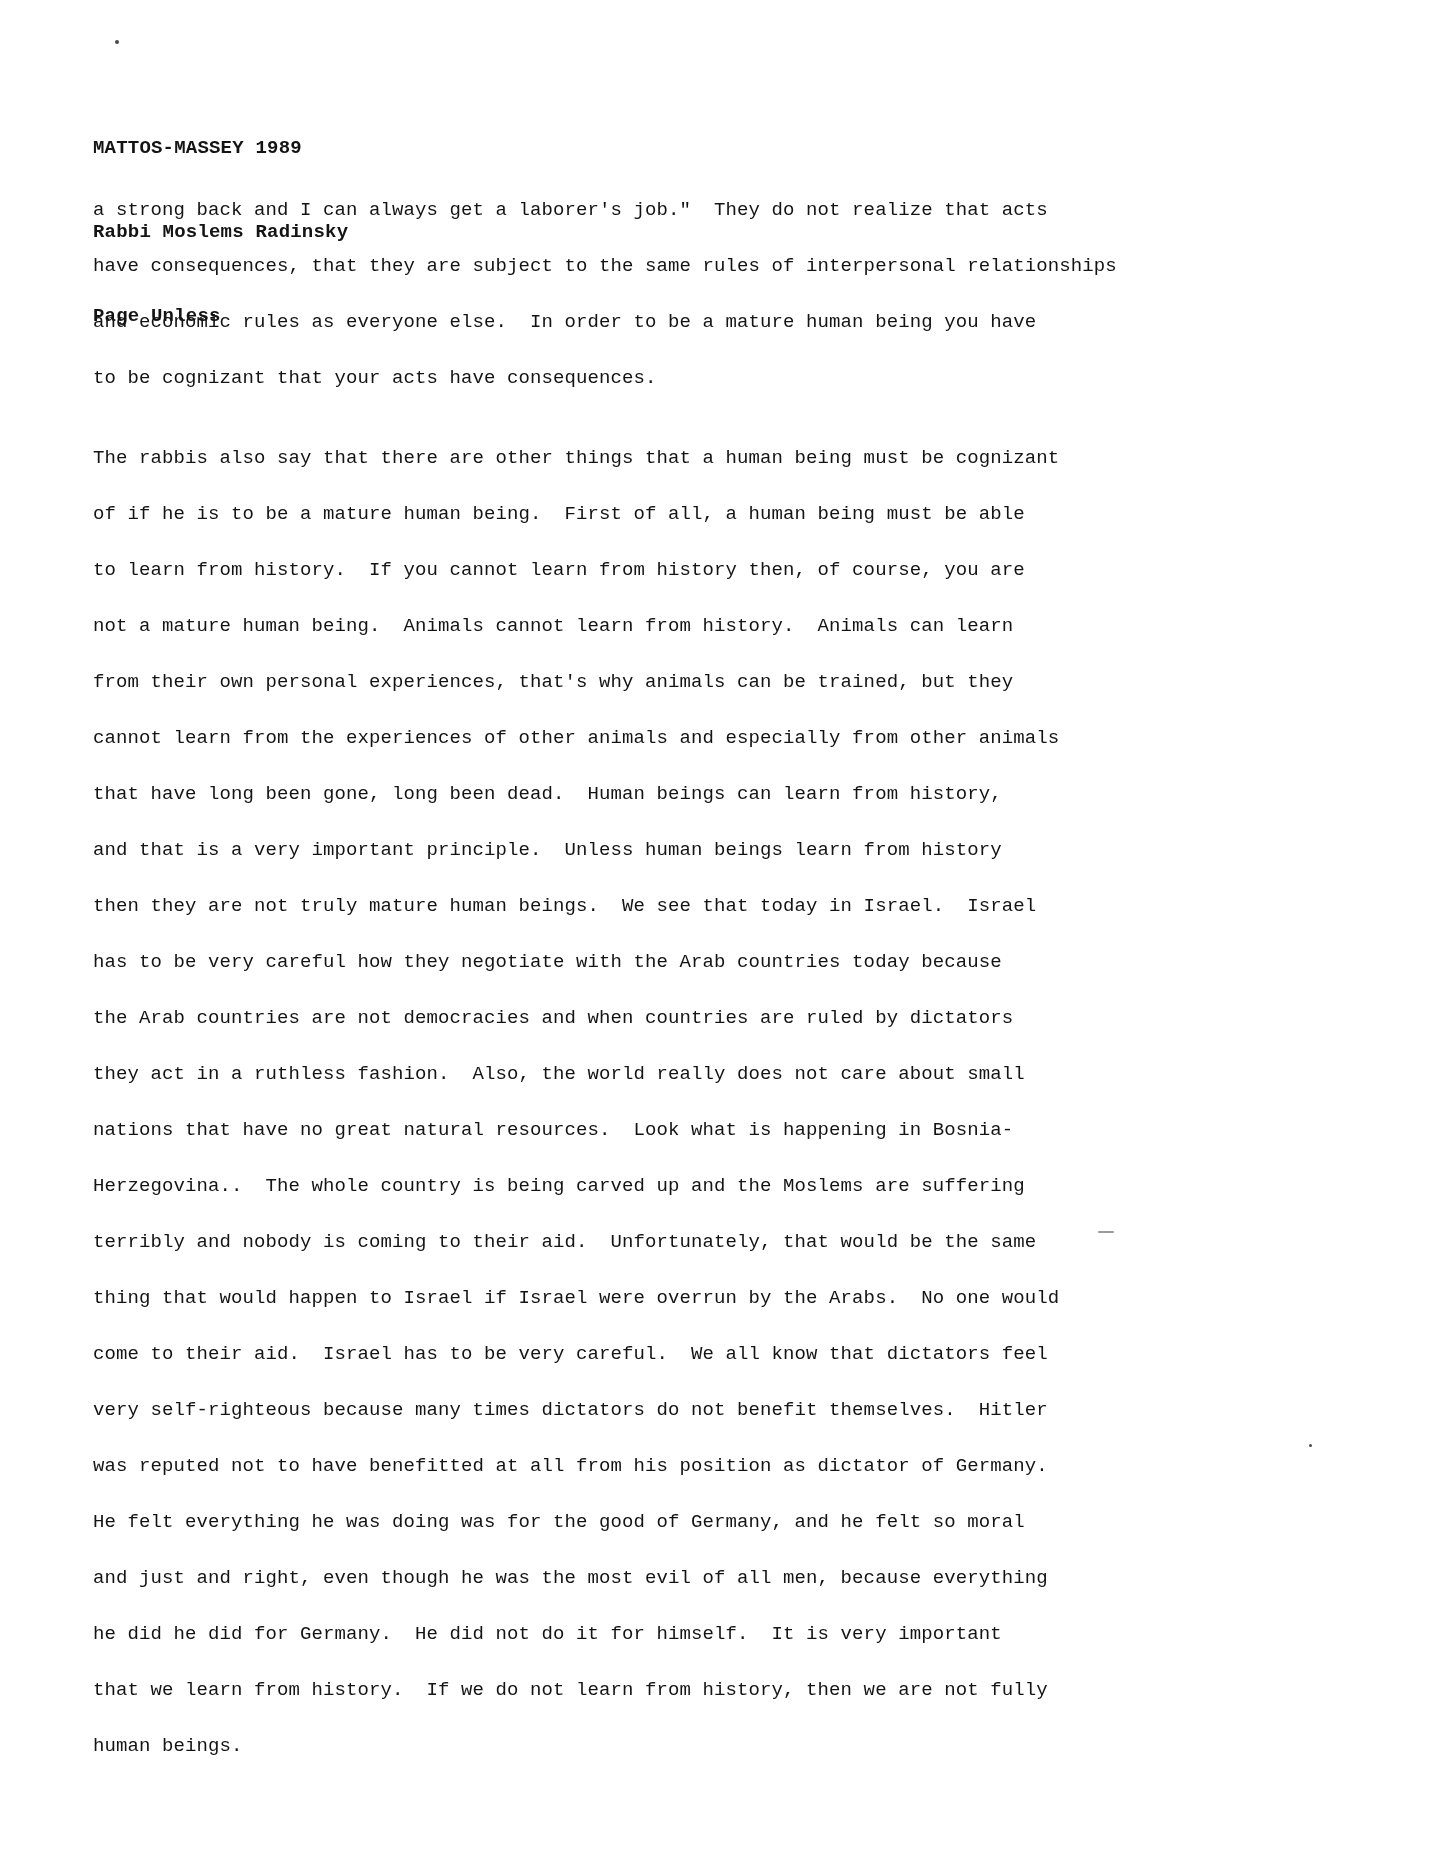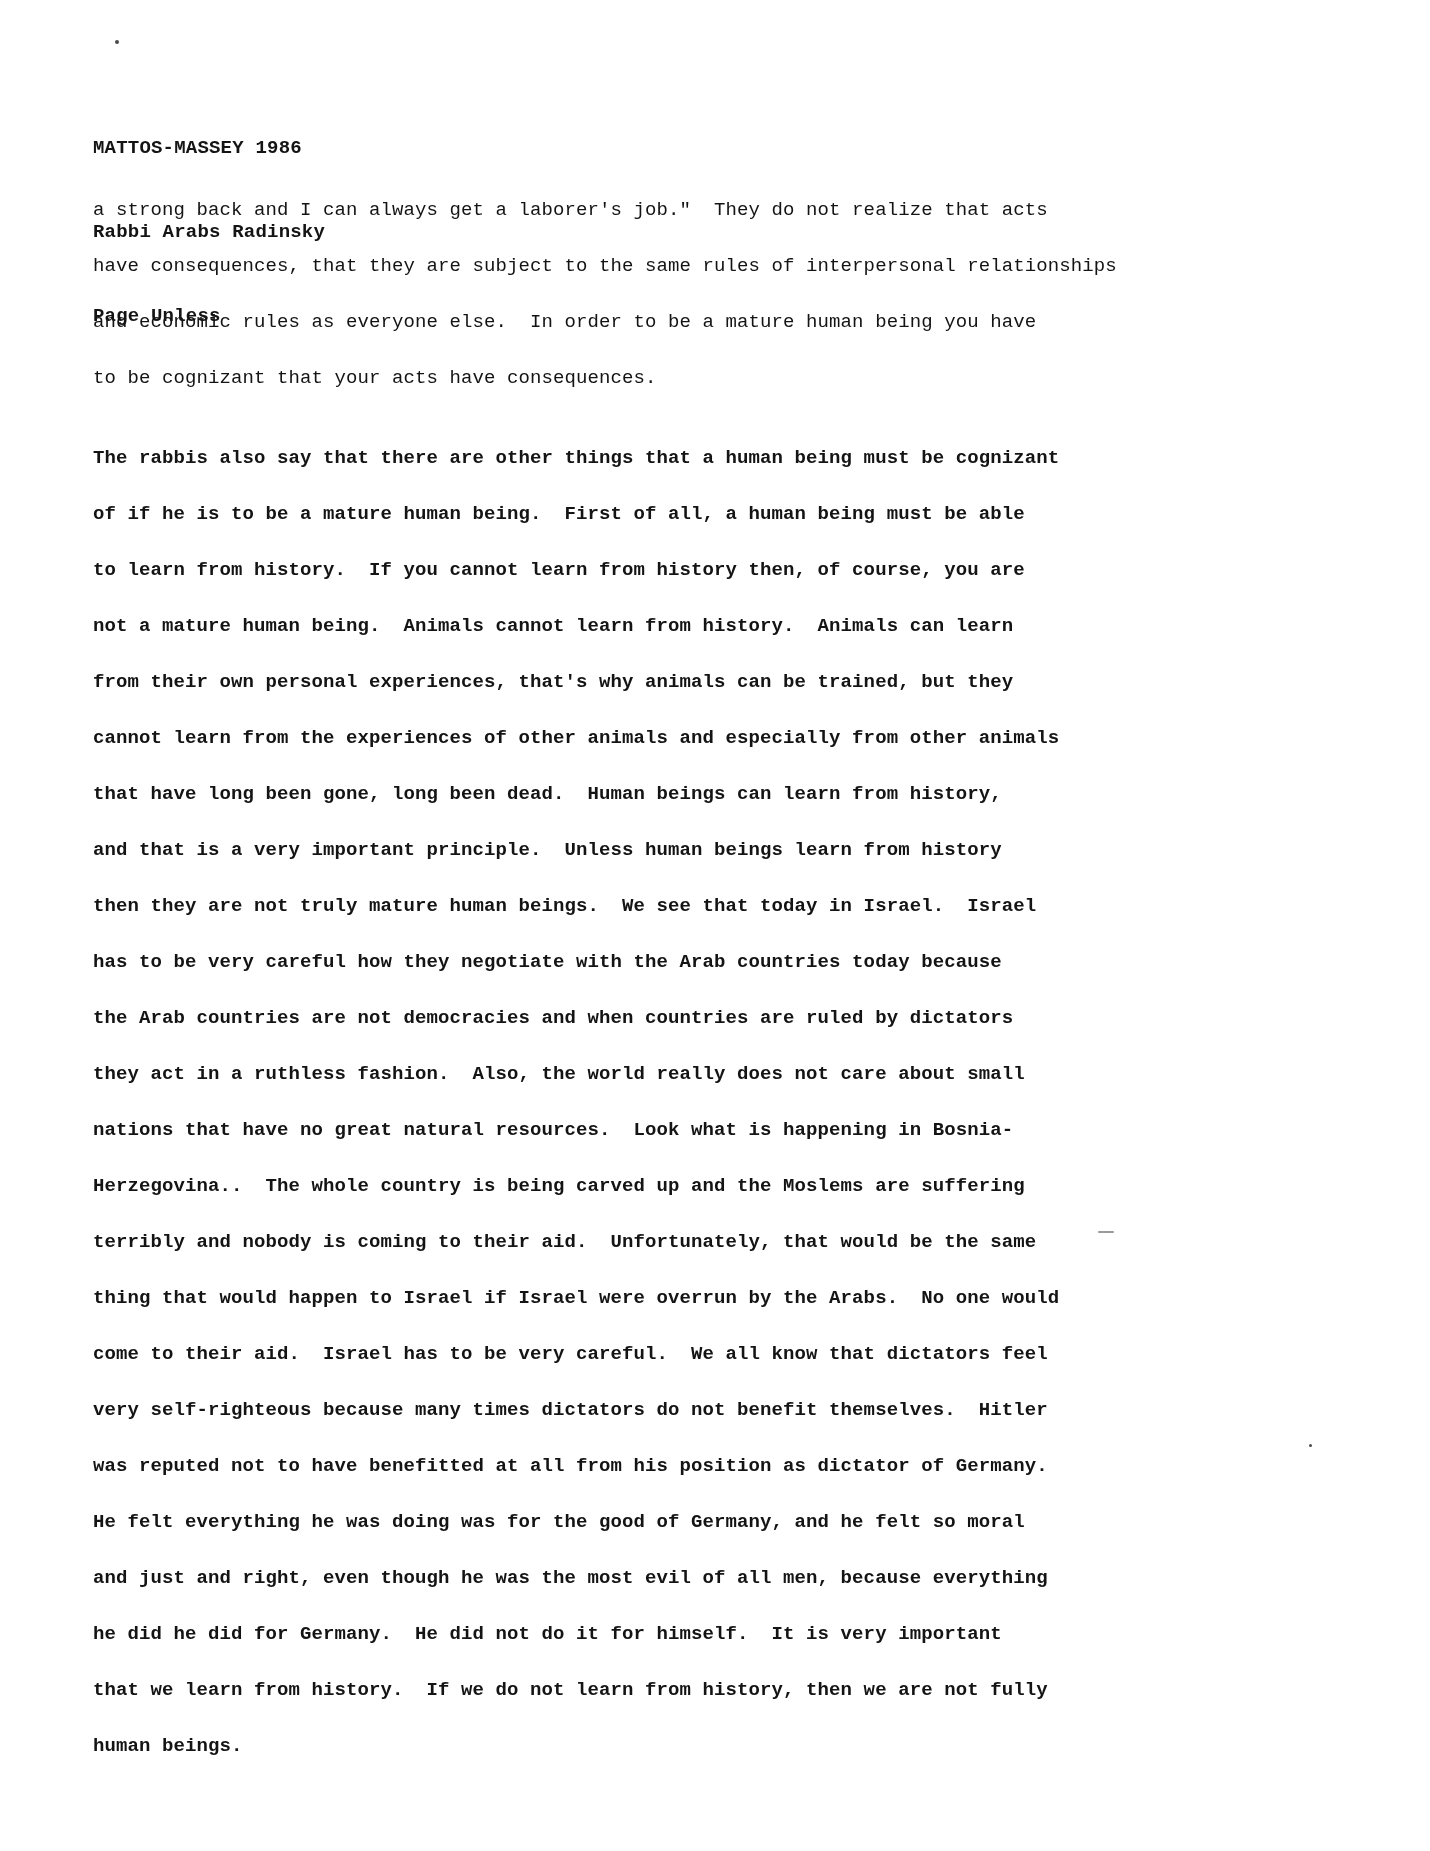--- a/index.html
+++ b/index.html
@@ -31,43 +31,43 @@
     left: 93px;
     font-size: 19px;
     line-height: 56px;
     white-space: pre;
     letter-spacing: 0.1px;
   }
   .paragraph .line {
     height: 56px;
   }
   #para-0 { top: 182px; }
-  #para-1 { top: 430px; font-weight: bold; }
+  #para-1 { top: 430px; }
   .artifact {
     position: absolute;
     background: #4a4a4a;
     border-radius: 50%;
   }
   .artifact.dash {
     border-radius: 1px;
     background: #9a9a9a;
   }
 </style>
 </head>
 <body>
 
 <div class="page">
 
   <span class="artifact" style="left:115px; top:40px; width:4px; height:4px;"></span>
   <span class="artifact dash" style="left:1098px; top:1231px; width:16px; height:2px;"></span>
   <span class="artifact" style="left:1309px; top:1444px; width:3px; height:3px;"></span>
 
   <div class="doc-header">
-    <div>MATTOS-MASSEY 1986</div>
-    <div>Rabbi Arabs Radinsky</div>
+    <div>MATTOS-MASSEY 1989</div>
+    <div>Rabbi Moslems Radinsky</div>
     <div>Page Unless</div>
   </div>
 
   <div class="paragraph" id="para-0"><div class="line">a strong back and I can always get a laborer's job."  They do not realize that acts</div><div class="line">have consequences, that they are subject to the same rules of interpersonal relationships</div><div class="line">and economic rules as everyone else.  In order to be a mature human being you have</div><div class="line">to be cognizant that your acts have consequences.</div></div>
 
   <div class="paragraph" id="para-1"><div class="line">The rabbis also say that there are other things that a human being must be cognizant</div><div class="line">of if he is to be a mature human being.  First of all, a human being must be able</div><div class="line">to learn from history.  If you cannot learn from history then, of course, you are</div><div class="line">not a mature human being.  Animals cannot learn from history.  Animals can learn</div><div class="line">from their own personal experiences, that's why animals can be trained, but they</div><div class="line">cannot learn from the experiences of other animals and especially from other animals</div><div class="line">that have long been gone, long been dead.  Human beings can learn from history,</div><div class="line">and that is a very important principle.  Unless human beings learn from history</div><div class="line">then they are not truly mature human beings.  We see that today in Israel.  Israel</div><div class="line">has to be very careful how they negotiate with the Arab countries today because</div><div class="line">the Arab countries are not democracies and when countries are ruled by dictators</div><div class="line">they act in a ruthless fashion.  Also, the world really does not care about small</div><div class="line">nations that have no great natural resources.  Look what is happening in Bosnia-</div><div class="line">Herzegovina..  The whole country is being carved up and the Moslems are suffering</div><div class="line">terribly and nobody is coming to their aid.  Unfortunately, that would be the same</div><div class="line">thing that would happen to Israel if Israel were overrun by the Arabs.  No one would</div><div class="line">come to their aid.  Israel has to be very careful.  We all know that dictators feel</div><div class="line">very self-righteous because many times dictators do not benefit themselves.  Hitler</div><div class="line">was reputed not to have benefitted at all from his position as dictator of Germany.</div><div class="line">He felt everything he was doing was for the good of Germany, and he felt so moral</div><div class="line">and just and right, even though he was the most evil of all men, because everything</div><div class="line">he did he did for Germany.  He did not do it for himself.  It is very important</div><div class="line">that we learn from history.  If we do not learn from history, then we are not fully</div><div class="line">human beings.</div></div>
 
 </div>
 
 </body></html>

